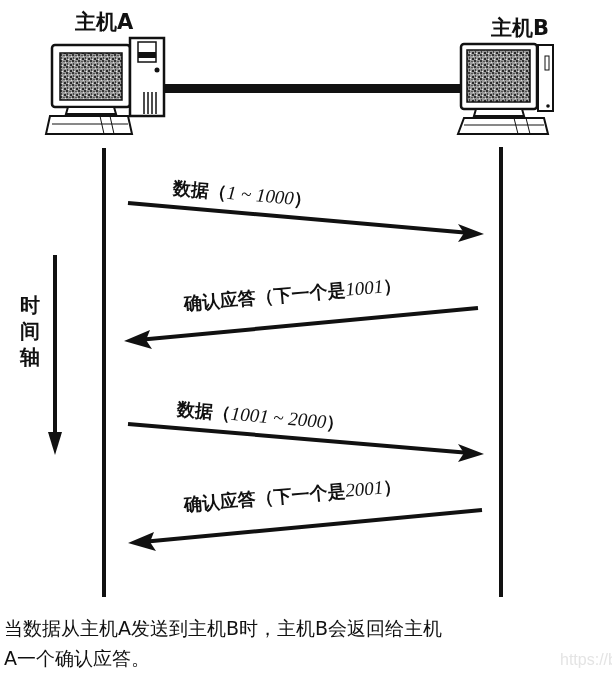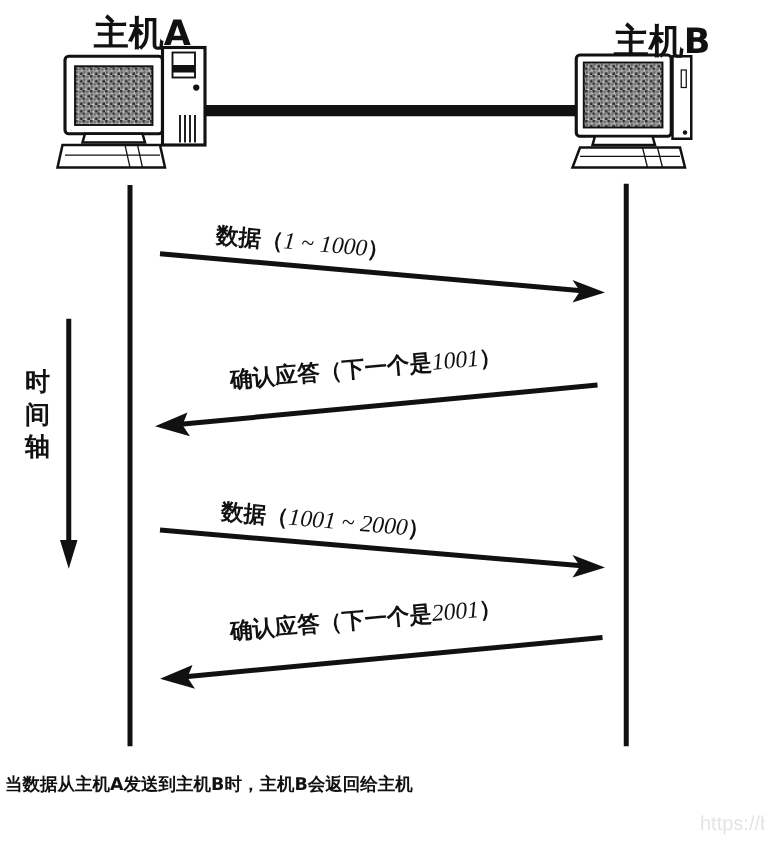--- a/index.html
+++ b/index.html
@@ -1,23 +1,23 @@
 <!DOCTYPE html>
 <html><head>
   <meta charset="utf-8">
   <style>
     html, body { margin: 0; padding: 0; background: #ffffff; }
     body { width: 612px; height: 681px; position: relative; overflow: hidden;
            font-family: "DejaVu Sans", "Liberation Sans", sans-serif; color: #111; }
     .abs { position: absolute; }
-    .host-label { font-size: 28px; font-weight: bold; letter-spacing: 0px; white-space: nowrap; }
+    .host-label { font-size: 21px; font-weight: bold; letter-spacing: 0px; white-space: nowrap; }
     .msg-label { font-size: 18px; font-weight: bold; white-space: nowrap; transform-origin: left center; }
     .msg-label .num { font-family: "Liberation Serif", "DejaVu Serif", serif; font-style: italic; font-weight: normal; font-size: 19px; }
     .axis-label { font-size: 20px; font-weight: bold; line-height: 26px; width: 24px; text-align: center; }
-    .caption { font-size: 14px; font-weight: bold; line-height: 30px; width: 590px; }
+    .caption { font-size: 19px; font-weight: normal; line-height: 30px; width: 590px; }
     .watermark { font-family: "Liberation Sans", sans-serif; font-size: 16px; color: #e4e4e4; }
     svg { position: absolute; left: 0; top: 0; }
   </style>
 </head>
 <body>
 
 <svg width="612" height="681" viewBox="0 0 612 681">
   <defs>
     <pattern id="noise" width="6" height="6" patternUnits="userSpaceOnUse">
       <rect width="6" height="6" fill="#9a9a9a"></rect>
@@ -116,15 +116,16 @@
 </div>
 <div class="abs msg-label" style="left:177px; top:397px; transform: rotate(5deg);">
   <span>数据（</span><span class="num">1001 ~ 2000</span><span>）</span>
 </div>
 <div class="abs msg-label" style="left:184px; top:493px; transform: rotate(-5deg);">
   <span>确认应答（下一个是</span><span class="num">2001</span><span>）</span>
 </div>
 
 <div class="abs caption" style="left:4px; top:613px;">
   <div>当数据从主机A发送到主机B时，主机B会返回给主机</div>
+  <div>A一个确认应答。</div>
 </div>
 
 <div class="abs watermark" style="left:560px; top:651px;">https://b</div>
 
 </body></html>

